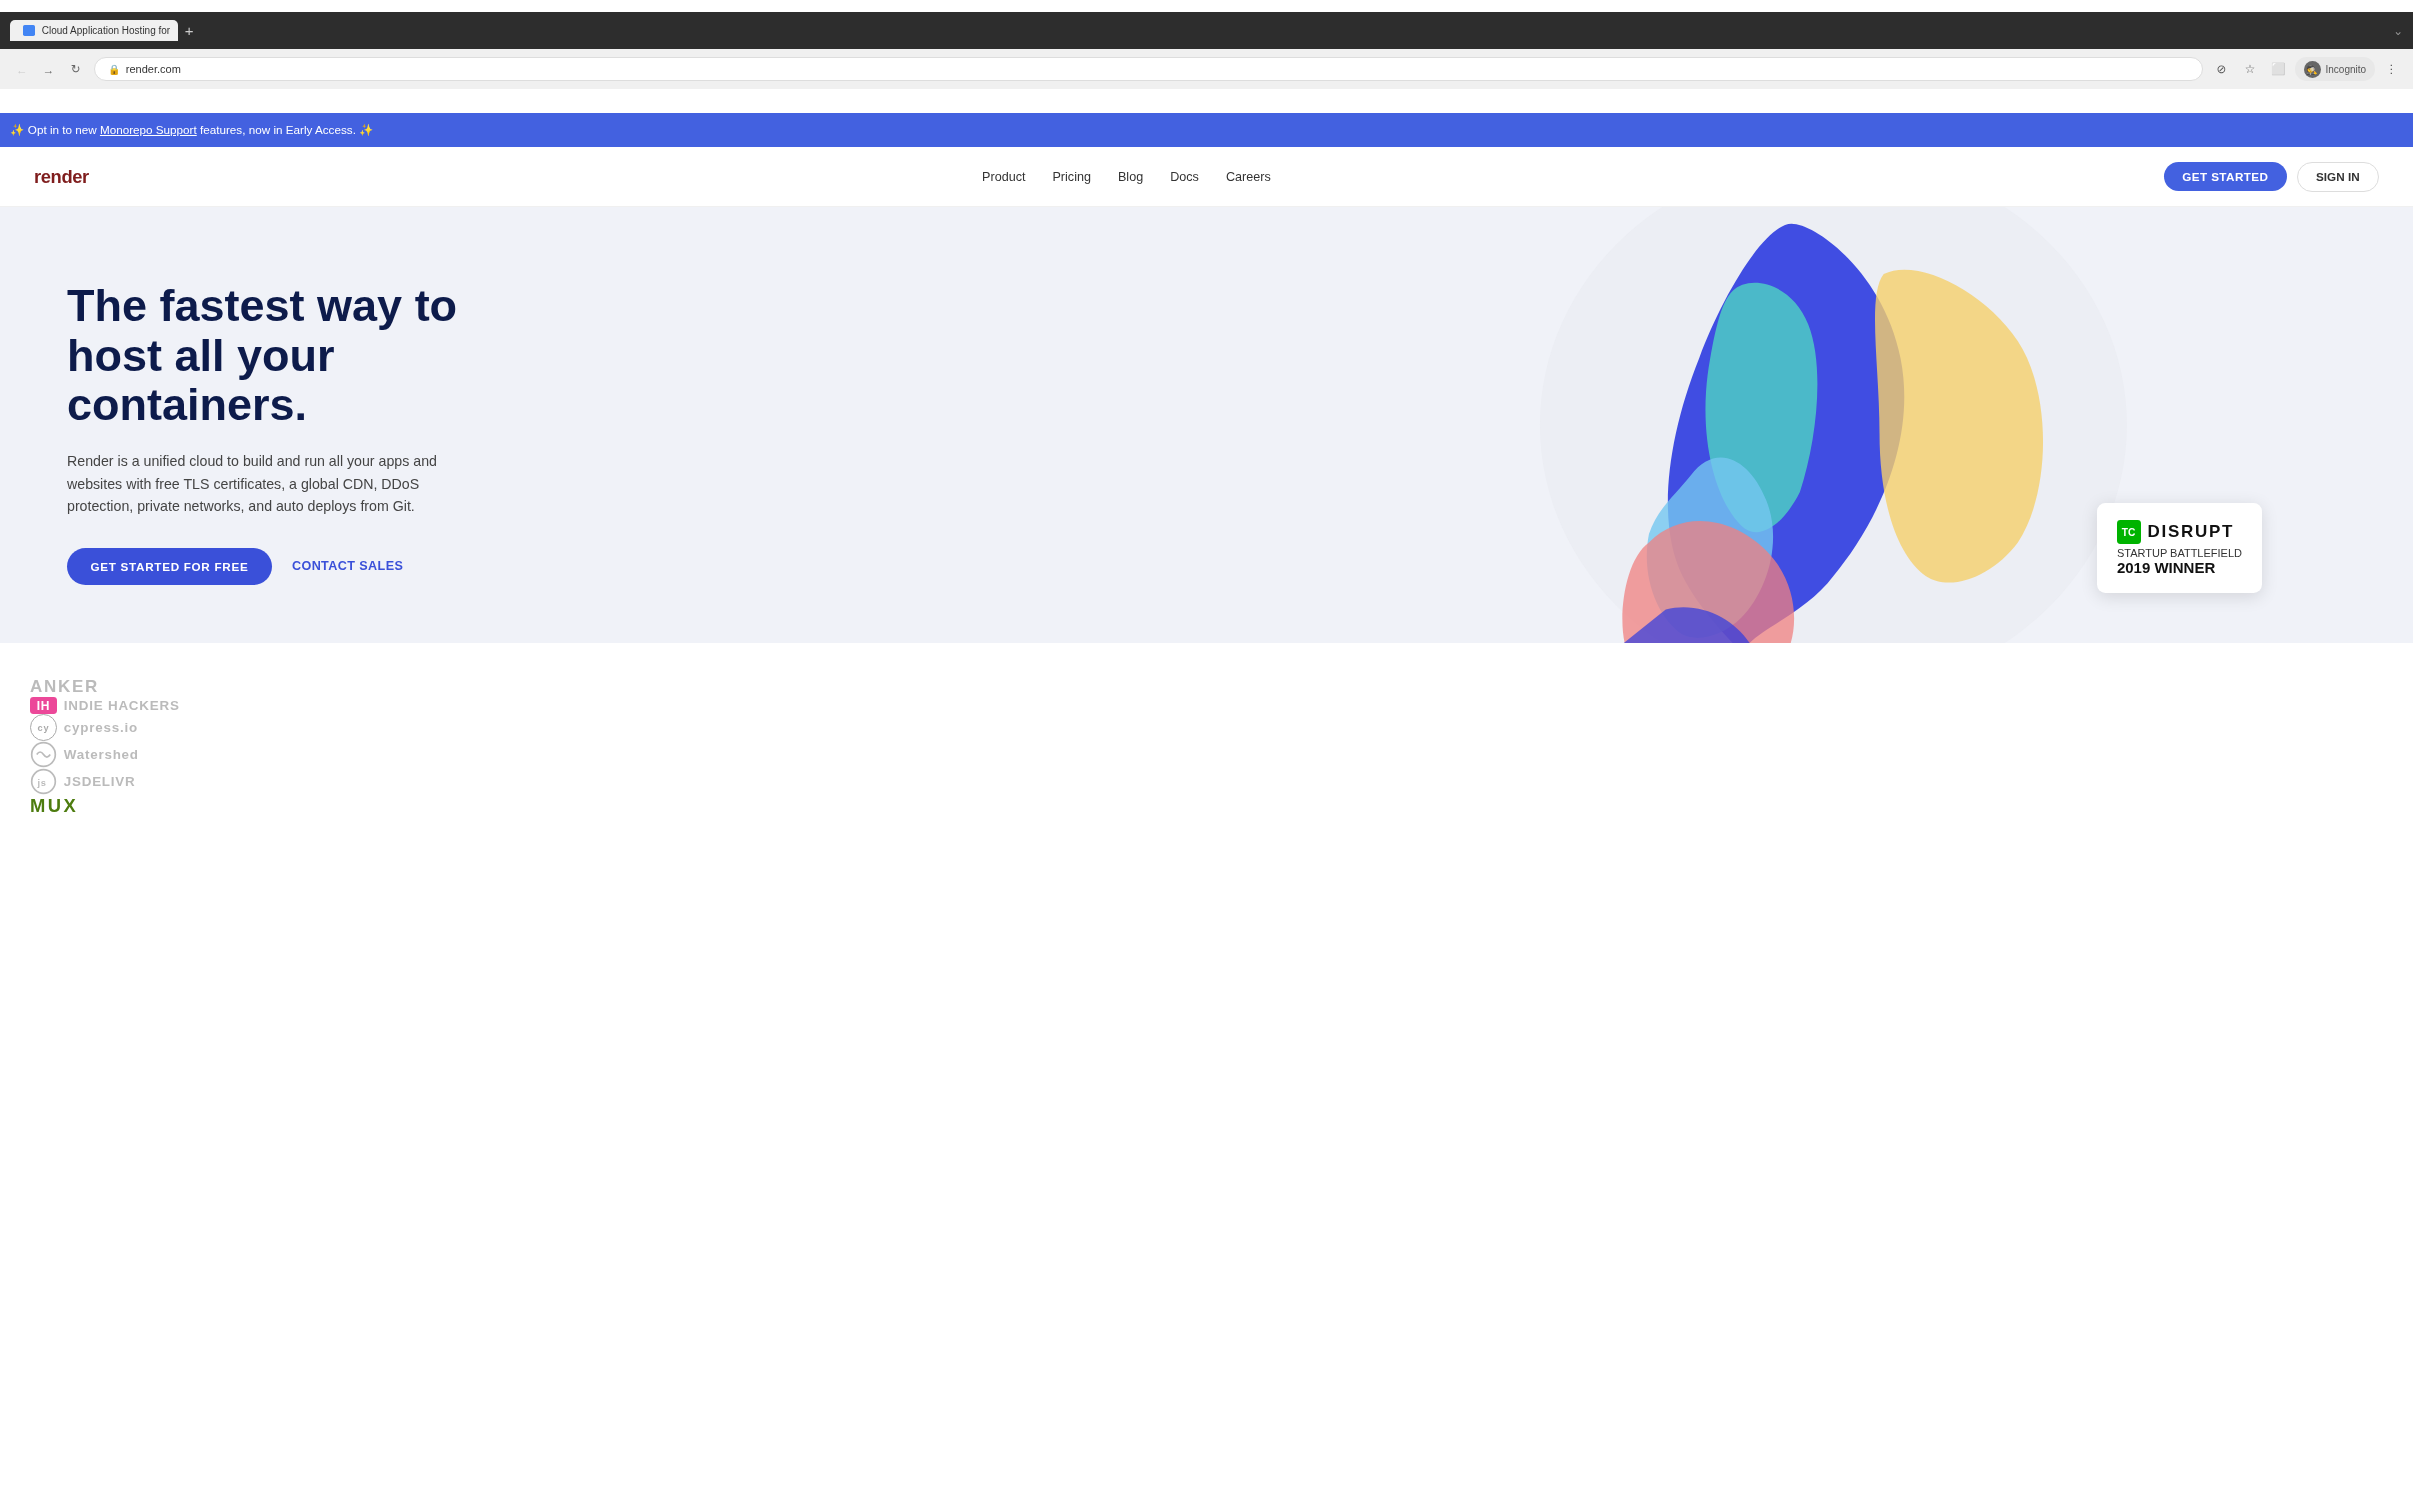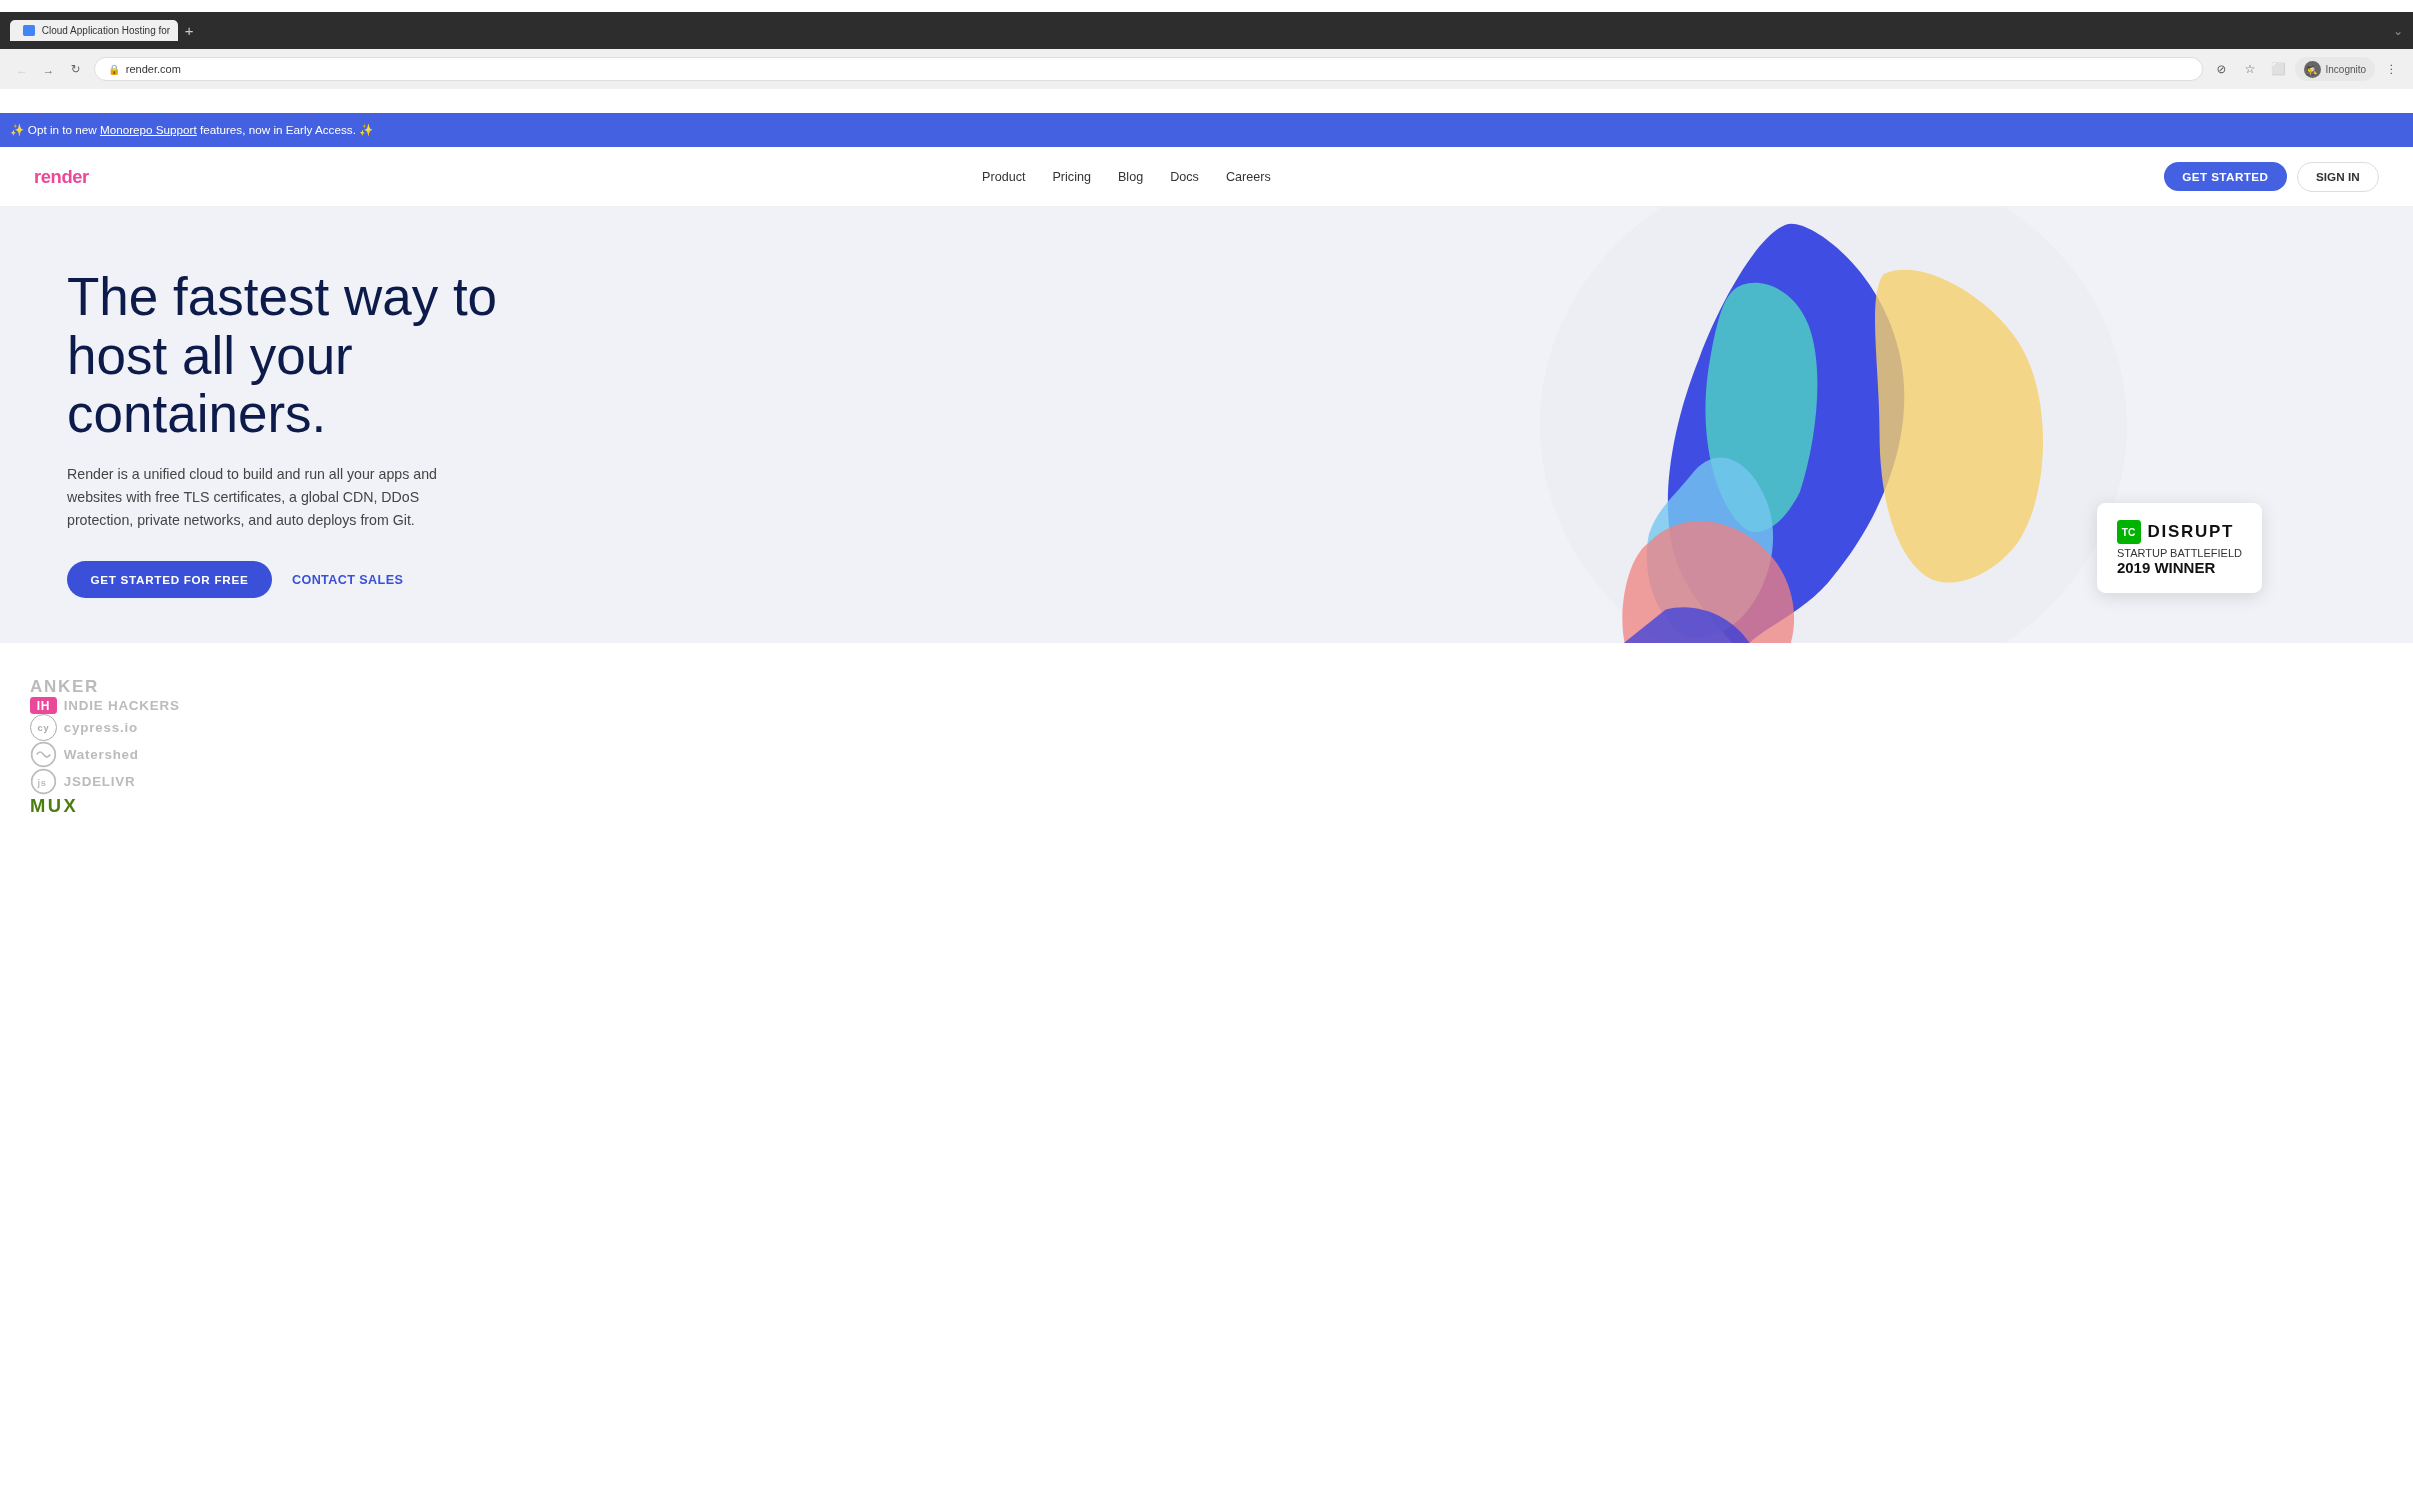--- a/index.html
+++ b/index.html
@@ -148,21 +148,21 @@
       padding: 0 34px;
       display: flex;
       align-items: center;
       justify-content: space-between;
       height: 60px;
       border-bottom: 0.8px solid #f0f0f0;
     }
     .site-logo {
       font-size: 18.4px;
       font-weight: 700;
-      color: #ec4899;
+      color: #7f1d1d;
       letter-spacing: -0.4px;
     }
     .nav-links {
       display: flex;
       align-items: center;
       gap: 27px;
     }
     .nav-link {
       font-size: 12.6px;
       color: #333;
@@ -205,22 +205,22 @@
       position: relative;
       overflow: hidden;
       padding: 50px 67px 34px 67px;
     }
     .hero-content {
       max-width: 486px;
       position: relative;
       z-index: 2;
     }
     .hero-title {
-      font-size: 53px;
-      font-weight: 400;
+      font-size: 45px;
+      font-weight: 700;
       color: #0d1b4b;
       line-height: 1.1;
       margin-bottom: 20px;
     }
     .hero-subtitle {
       font-size: 14.2px;
       color: #444;
       line-height: 1.6;
       margin-bottom: 30px;
       max-width: 402px;

